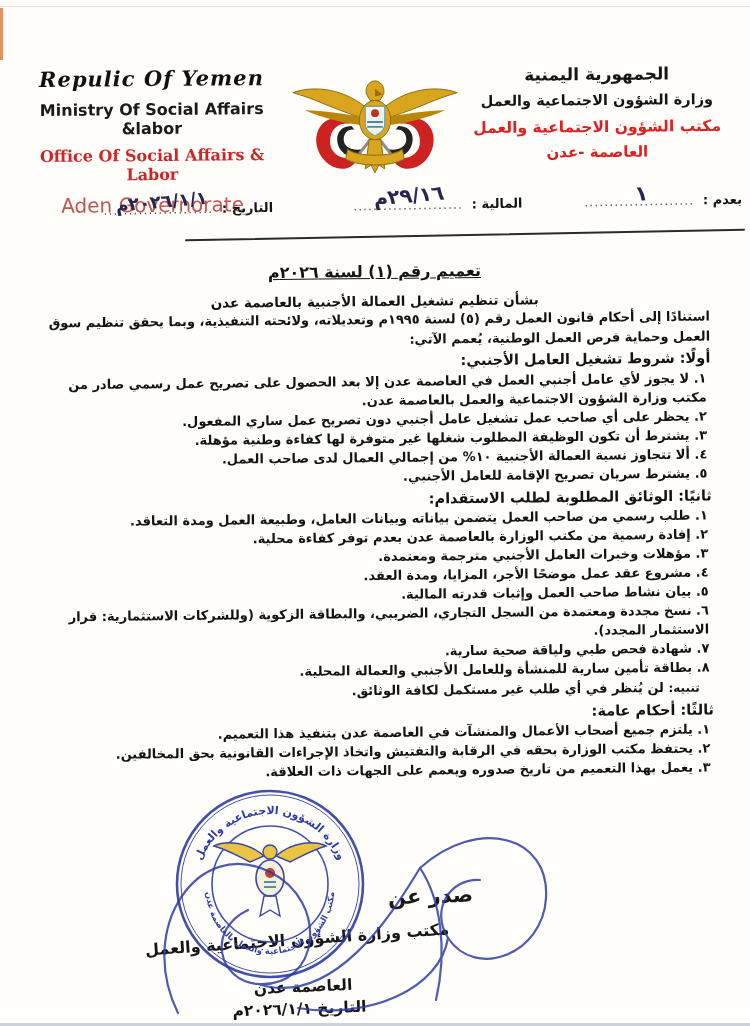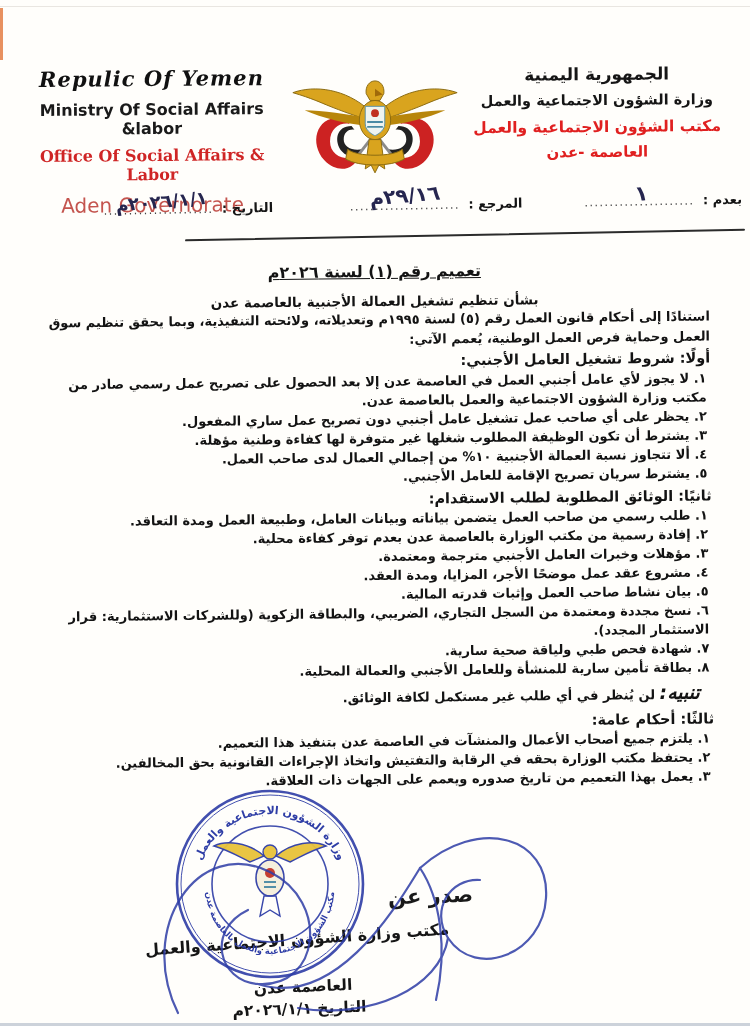--- a/index.html
+++ b/index.html
@@ -43,21 +43,21 @@
   
   .content{position:absolute;left:42px;right:38px;top:262px;direction:rtl;text-align:right;
            font-weight:bold;color:#131313;transform:rotate(-.6deg);}
   .title{text-align:center;font-size:16px;margin-bottom:12px;}
   .title span{text-decoration:underline;}
   .subject{text-align:center;font-size:13.5px;margin-bottom:1px;}
   .preamble{font-size:13px;line-height:1.5;}
   .sec-heading{font-size:14.5px;margin-top:2px;line-height:1.5;}
   .item{font-size:13px;line-height:1.46;padding-right:4px;}
   .notice{font-size:13px;line-height:1.5;padding-right:14px;}
-  .notice-label{font-size:19px;font-style:italic;}
+  .notice-label{font-size:12px;}
 
   
   .issued{position:absolute;left:388px;top:884px;font-size:21px;font-weight:bold;color:#191919;
           transform:rotate(-2deg);z-index:3;}
   .stamp-sig{position:absolute;left:118px;top:778px;width:470px;height:248px;z-index:4;}
   .sig-office{position:absolute;left:124px;top:930px;width:346px;text-align:center;font-size:16px;
               font-weight:bold;transform:rotate(-4deg);z-index:3;direction:rtl;}
   .sig-city{position:absolute;left:208px;top:978px;width:190px;text-align:center;font-size:15.5px;
             font-weight:bold;transform:rotate(-2.5deg);z-index:3;direction:rtl;}
   .sig-date{position:absolute;left:182px;top:1000px;width:235px;text-align:center;font-size:15.5px;
@@ -115,21 +115,21 @@
 
 <div class="ref-row">
   <div class="ref-field rf-number">
     <span class="lbl">بعدم :</span>
     <span class="dotline">
       <span class="dots">......................</span>
       <span class="ink ink-number">١</span>
     </span>
   </div>
   <div class="ref-field rf-ref">
-    <span class="lbl">المرجع :</span>
+    <span class="lbl">المالية :</span>
     <span class="dotline">
       <span class="dots">......................</span>
       <span class="ink ink-ref">٢٩/١٦م</span>
     </span>
   </div>
   <div class="ref-field rf-date">
     <span class="lbl">التاريخ :</span>
     <span class="dotline">
       <span class="dots">......................</span>
       <span class="ink ink-date">٢٠٢٦/١/١م</span>

